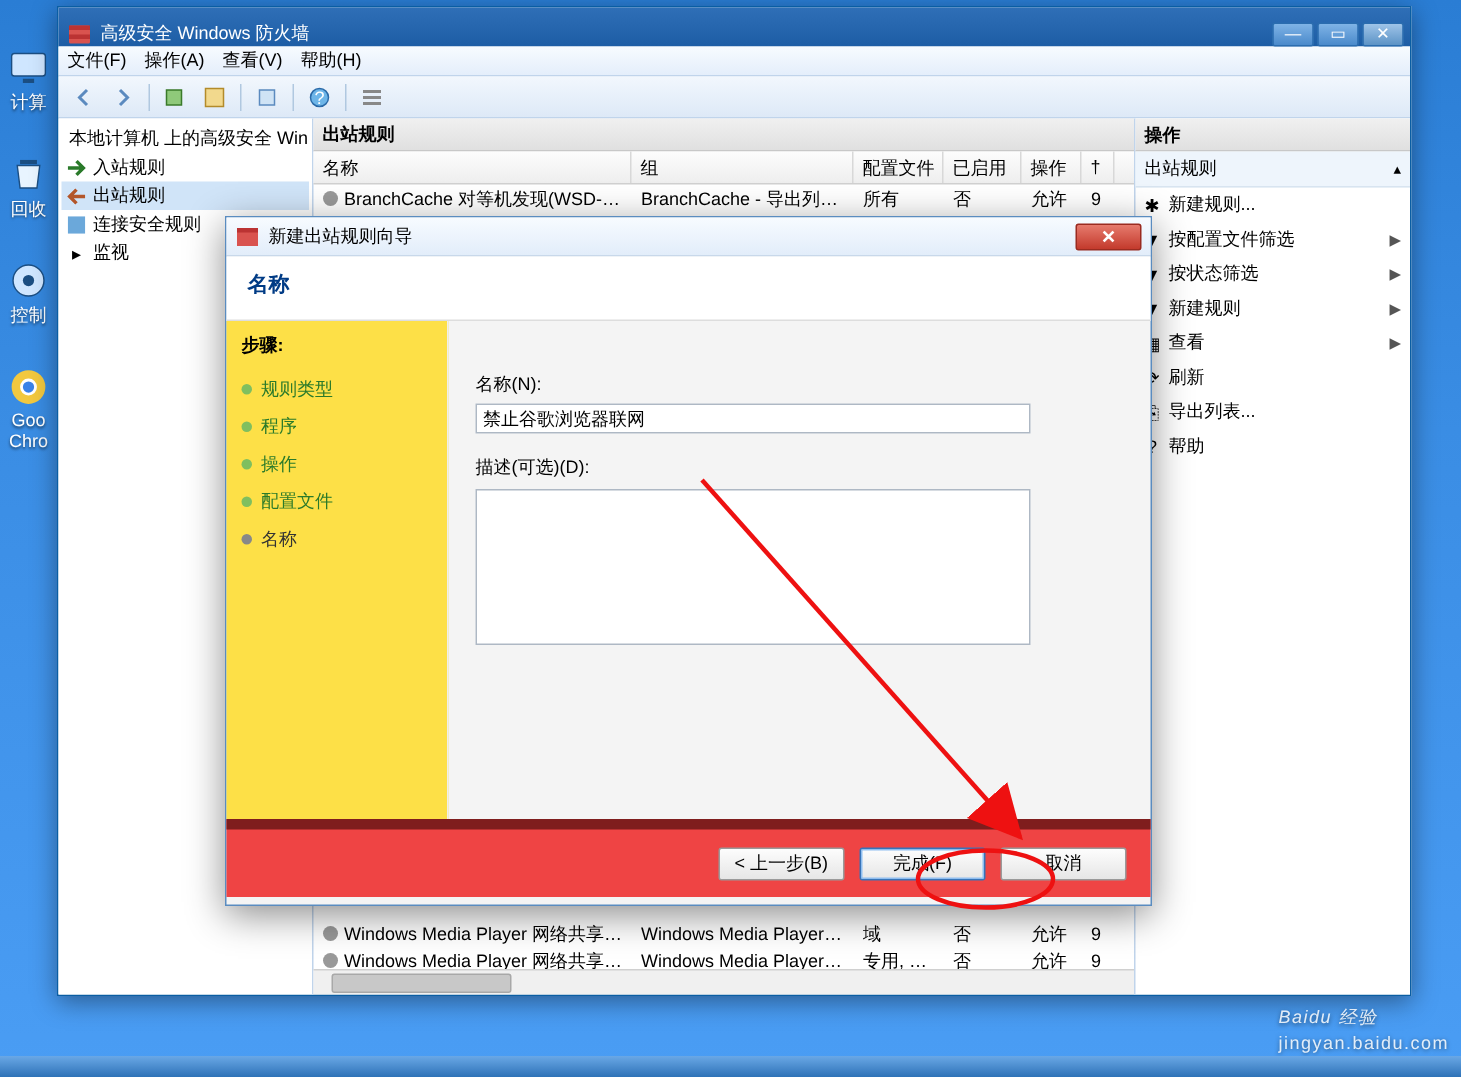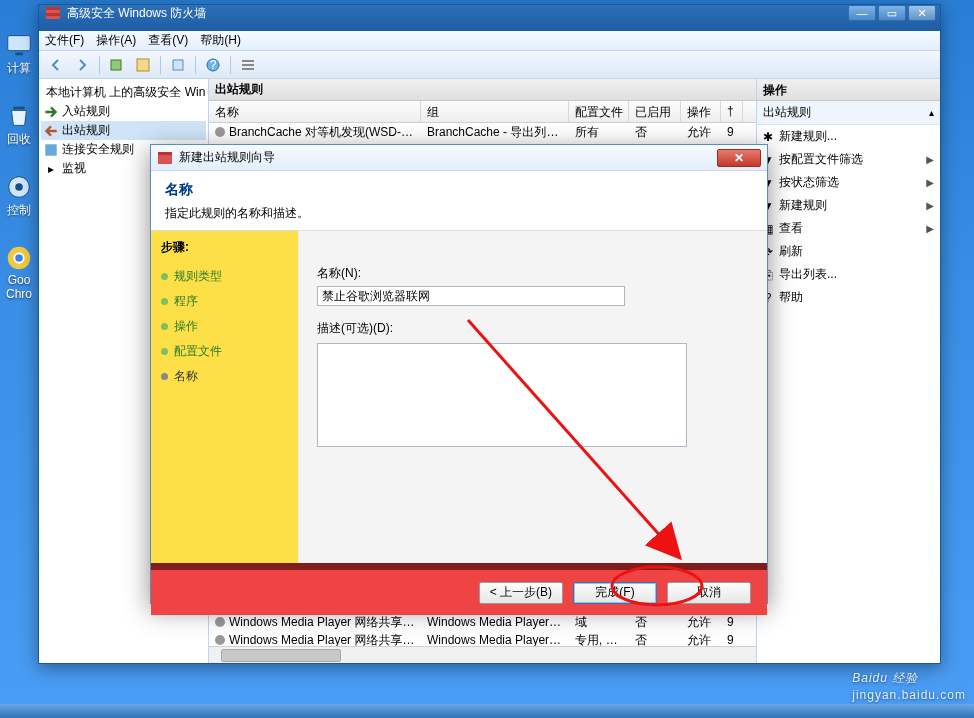--- a/index.html
+++ b/index.html
@@ -5,21 +5,21 @@
   * { box-sizing: border-box; margin: 0; padding: 0; font-family: "Microsoft YaHei", "Segoe UI", Tahoma, sans-serif; font-size: 12px; }
   body { background: linear-gradient(180deg,#2a7dd4 0%, #3a8de4 40%, #4a9df4 100%); width:974px; height:718px; overflow:hidden; position:relative; }
 
   
   .desktop-icons{position:absolute;left:2px;top:30px;display:flex;flex-direction:column;gap:24px;color:#fff;text-align:center;width:34px}
   .desktop-icons .di{display:flex;flex-direction:column;align-items:center;font-size:11px;text-shadow:0 1px 2px rgba(0,0,0,.6)}
   .desktop-icons .di svg{width:30px;height:30px}
 
   
   .window{position:absolute;left:38px;top:4px;width:903px;height:660px;background:#fff;border:1px solid #0a5ea3;box-shadow:0 4px 16px rgba(0,0,0,.4)}
-  .titlebar{height:26px;background:linear-gradient(180deg,#2f6fb7,#1d5da5);display:flex;align-items:flex-start;color:#fff;padding:0 4px 0 6px}
+  .titlebar{height:26px;background:linear-gradient(180deg,#2f6fb7,#1d5da5);display:flex;align-items:flex-end;color:#fff;padding:0 4px 0 6px}
   .titlebar .app-icon{width:16px;height:16px;margin-right:6px}
   .titlebar .title{flex:1;font-size:12px}
   .titlebar .ctrls{display:flex;gap:2px}
   .titlebar .ctrls div{width:28px;height:16px;background:linear-gradient(180deg,#7fb3e6,#4a8acb);border:1px solid #2b6daf;border-radius:2px;display:flex;align-items:center;justify-content:center;color:#fff;font-size:11px;line-height:1}
   .titlebar .ctrls .closebtn{background:linear-gradient(180deg,#9fc4e8,#5c93c6)}
 
   .menubar{height:20px;background:linear-gradient(180deg,#f7fbff,#e4eefb);border-bottom:1px solid #c0d4eb;display:flex;align-items:center;padding:0 6px;gap:12px;color:#000}
   .menubar span{cursor:default}
 
   .toolbar{height:28px;background:linear-gradient(180deg,#f2f7fd,#dde9f7);border-bottom:1px solid #c0d4eb;display:flex;align-items:center;padding:0 6px;gap:4px}
@@ -63,21 +63,21 @@
   .wiz-head .h1{color:#003b85;font-size:14px;font-weight:bold;margin-bottom:6px}
   .wiz-body{display:flex;height:calc(100% - 26px - 56px - 44px)}
   .wiz-steps{width:148px;padding:8px 10px;background:#fde047;border-right:1px solid #eee}
   .wiz-steps .lbl{font-weight:bold;margin-bottom:8px}
   .wiz-steps .step{display:flex;align-items:center;gap:6px;padding:4px 0;color:#2a7a2a}
   .wiz-steps .step.cur{color:#333}
   .wiz-steps .bullet{width:7px;height:7px;border-radius:50%;background:#7fbf5f}
   .wiz-steps .step.cur .bullet{background:#888}
   .wiz-form{flex:1;padding:34px 18px 10px;position:relative}
   .wiz-form label{display:block;margin-bottom:4px}
-  .wiz-form input[type=text]{width:308px;height:20px;border:1px solid #aeb8c4;padding:1px 4px}
+  .wiz-form input[type=text]{width:370px;height:20px;border:1px solid #aeb8c4;padding:1px 4px}
   .wiz-form textarea{width:370px;height:104px;border:1px solid #aeb8c4;resize:none;margin-top:2px}
   .wiz-foot{height:52px;display:flex;align-items:center;justify-content:flex-end;padding:0 16px;gap:10px;border-top:7px solid #7f1d1d;background:#ef4444}
   .btn{height:22px;min-width:84px;padding:0 10px;background:linear-gradient(180deg,#fdfdfd,#e6e6e6);border:1px solid #9a9a9a;border-radius:2px;display:flex;align-items:center;justify-content:center}
   .btn.def{border:1px solid #3874b8;box-shadow:0 0 0 1px #8fbef0 inset}
 
   
   .anno-svg{position:absolute;left:0;top:0;width:974px;height:718px;pointer-events:none}
 
   .watermark{position:absolute;right:8px;bottom:16px;color:rgba(255,255,255,.85);font-size:22px;font-style:italic;letter-spacing:1px;text-shadow:0 1px 3px rgba(0,0,0,.5)}
   .watermark small{display:block;font-size:12px;text-align:right;font-style:normal}
@@ -326,21 +326,20 @@
       <svg width="16" height="16" viewBox="0 0 16 16">
           <rect x="1" y="2" width="14" height="12" fill="#d9534f"></rect>
           <rect x="1" y="2" width="14" height="3" fill="#b33"></rect>
         </svg>
       <span>新建出站规则向导</span>
     </div>
     <div class="wclose">✕</div>
   </div>
   <div class="wiz-head">
     <div class="h1">名称</div>
-    <div>指定此规则的名称和描述。</div>
   </div>
   <div class="wiz-body">
     <div class="wiz-steps">
       <div class="lbl">步骤:</div>
       <div id="steps">
           <div class="step">
             <span class="bullet"></span>
             <span>规则类型</span>
           </div>
           <div class="step">

